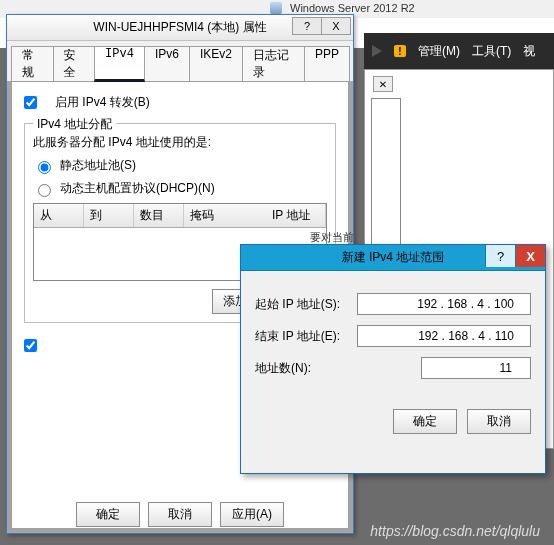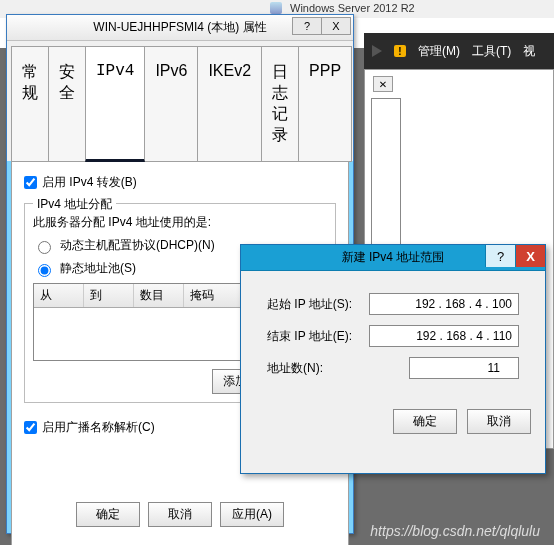--- a/index.html
+++ b/index.html
@@ -11,52 +11,52 @@
   .backtab .ico { width:12px; height:12px; background:linear-gradient(#bde,#89c); border-radius:2px; }
 
   .darkbar { position:absolute; top:33px; right:0; width:190px; height:36px; background:#2b2b2b; color:#fff; display:flex; align-items:center; gap:12px; padding:0 8px; font-size:12px;}
   .darkbar .flag { width:0;height:0;border-left:10px solid #555;border-top:6px solid transparent;border-bottom:6px solid transparent; position:relative;}
   .warn { width:12px;height:12px;background:#f6b100;border-radius:2px;display:flex;align-items:center;justify-content:center;color:#000;font-weight:bold;font-size:10px;}
 
   .farpanel { position:absolute; top:69px; right:0; width:190px; height:380px; background:#fff; border:1px solid #999; }
   .farpanel .inner { position:absolute; top:28px; left:6px; width:30px; height:320px; border:1px solid #888; background:#fff;}
   .farpanel .closebox { position:absolute; top:6px; left:8px; width:20px;height:16px;border:1px solid #999;background:#eee;display:flex;align-items:center;justify-content:center;font-size:10px;}
 
-  .propwin { position:absolute; top:14px; left:6px; width:348px; height:520px; background:#7dd3fc; border:1px solid #3a7bbf; box-shadow:2px 2px 4px rgba(0,0,0,.3);}
+  .propwin { position:absolute; top:14px; left:6px; width:348px; height:520px; background:#a3a3a3; border:1px solid #3a7bbf; box-shadow:2px 2px 4px rgba(0,0,0,.3);}
   .propwin .titlebar { height:26px; background:linear-gradient(#fdfdfd,#e8e8e8); border-bottom:1px solid #c0c0c0; display:flex; align-items:center; justify-content:center; position:relative; font-size:12px;}
   .propwin .titlebtns { position:absolute; right:2px; top:2px; display:flex;}
   .tbtn { width:30px; height:18px; border:1px solid #9a9a9a; background:#e9e9e9; display:flex;align-items:center;justify-content:center; font-size:11px; margin-left:-1px;}
   .tabs { display:flex; padding:4px 4px 0 4px; background:#f0f0f0;}
-  .tab { padding:15px 10px; border:1px solid #a0a0a0; background:#f6f6f6; margin-right:-1px; font-size:16px; position:relative; top:1px;}
+  .tab { padding:0 10px; border:1px solid #a0a0a0; background:#f6f6f6; margin-right:-1px; font-size:12px; position:relative; top:1px;}
   .tab.active { background:#fff; border-bottom:3px solid #0f172a; z-index:2;font-family:Liberation Mono, monospace;}
   .tabbody { border:1px solid #a0a0a0; background:#fff; margin:0 4px 4px 4px; height:448px; padding:12px; position:relative;}
-  .chk { display:flex; gap:5px; margin-bottom:12px;}
+  .chk { display:flex; gap:18px; margin-bottom:12px;}
   .chk input { margin:0;}
   .group { border:1px solid #bcbcbc; padding:10px 8px 8px 8px; position:relative; margin-top:8px;}
   .group .legend { position:absolute; top:-8px; left:8px; background:#fff; padding:0 4px; font-size:12px;}
   .radio { display:flex; align-items:center; gap:6px; margin:6px 0;}
   .tbl { border:1px solid #888; margin-top:6px; background:#fff;}
   .tbl .hdr { display:flex; background:linear-gradient(#f8f8f8,#e6e6e6); border-bottom:1px solid #aaa;}
   .tbl .hdr div { padding:3px 6px; border-right:1px solid #ccc; font-size:12px;}
   .tbl .body { height:52px; background:#fff;}
   .btnrow { display:flex; gap:8px; margin-top:8px; justify-content:flex-end;}
   .btn { min-width:64px; padding:3px 10px; border:1px solid #8a8a8a; background:linear-gradient(#fefefe,#e4e4e4); font-size:12px; text-align:center;}
   .bottombtns { position:absolute; bottom:6px; left:0; right:0; display:flex; justify-content:center; gap:8px;}
   .sidecaption { position:absolute; right:-6px; top:148px; writing-mode:horizontal-tb; font-size:11px; color:#333; text-align:left;}
 
   .dlg { position:absolute; top:244px; left:240px; width:306px; height:230px; background:#f0f0f0; border:1px solid #1a6fb0; box-shadow:3px 3px 6px rgba(0,0,0,.35);}
   .dlg .dlgtitle { height:26px; background:#1a9fd4; color:#000; display:flex; align-items:center; justify-content:center; position:relative; border-bottom:1px solid #0d7db0; font-size:12px;}
   .dlg .dbtns { position:absolute; right:0; top:0; display:flex;}
   .dlg .dbtn { width:30px; height:22px; display:flex; align-items:center; justify-content:center; font-size:13px; border-left:1px solid #0d7db0;}
   .dlg .dbtn.help { background:#d9f0fa;}
   .dlg .dbtn.close { background:#d04030; color:#fff; font-weight:bold;}
   .dlgbody { padding:12px 14px; font-size:12px;}
-  .dlgrow { display:flex; align-items:center; margin:10px 12px; gap:10px;}
+  .dlgrow { display:flex; align-items:center; margin:10px 0; gap:10px;}
   .dlgrow label { width:92px;}
-  .ipbox { flex:1; border:1px solid #888; padding:3px 6px; background:#fff; text-align:right; font-family:inherit;}
+  .ipbox { flex:1; border:1px solid #888; padding:3px 16px; background:#fff; text-align:right; font-family:inherit;}
   .numbox { width:110px; border:1px solid #888; padding:3px 18px; background:#fff; text-align:right;}
   .dlgbtns { display:flex; justify-content:flex-end; gap:10px; padding:8px 14px 12px;}
   .cursor { position:absolute; top:30px; left:14px; font-size:14px; pointer-events:none;}
   .watermark { position:absolute; bottom:6px; right:14px; color:#dcdcdc; font-size:14px; font-style:italic;}
 </style>
 </head>
 <body>
 
 <div class="backstrip"></div>
 <div class="backstrip2"></div>
@@ -99,46 +99,45 @@
   <div class="tabbody">
     <div class="chk">
       <input type="checkbox" checked="" style="">
       <span>启用 IPv4 转发(B)</span>
     </div>
 
     <div class="group">
       <span class="legend">IPv4 地址分配</span>
       <div style="margin-bottom:0;">此服务器分配 IPv4 地址使用的是:</div>
       <div class="radio">
+        <input type="radio" name="r" checked="" style="">
+        <span>静态地址池(S)</span>
+      </div>
+      <div class="radio">
         <input type="radio" name="r" style="">
         <span>动态主机配置协议(DHCP)(N)</span>
-      </div>
-      <div class="radio">
-        <input type="radio" name="r" checked="" style="">
-        <span>静态地址池(S)</span>
       </div>
       <div class="tbl">
         <div class="hdr">
           <div style="width:50px">从</div>
           <div style="width:50px">到</div>
           <div style="width:50px">数目</div>
           <div style="flex:1;border-right:none">掩码</div>
           <div style="width:60px">IP 地址</div>
         </div>
         <div class="body"></div>
       </div>
       <div class="btnrow">
         <div class="btn">添加(D)...</div>
         <div class="btn" style="min-width:30px">编</div>
       </div>
     </div>
 
     <div class="chk" style="margin-top:16px;">
       <input type="checkbox" checked="" style="">
-      <span>启用广播名称解析(C)</span>
     </div>
 
     <div class="sidecaption">
       <div>要对当前</div>
       <div>止的'属</div>
     </div>
   </div>
   <div class="bottombtns">
     <div class="btn">确定</div>
     <div class="btn">取消</div>

